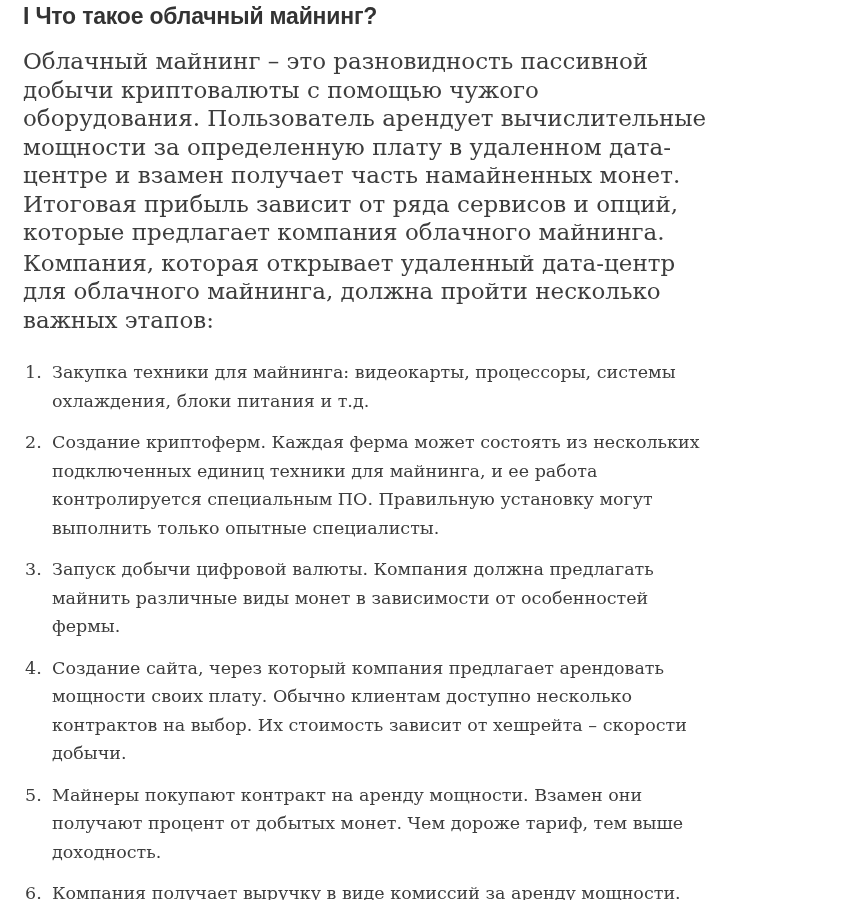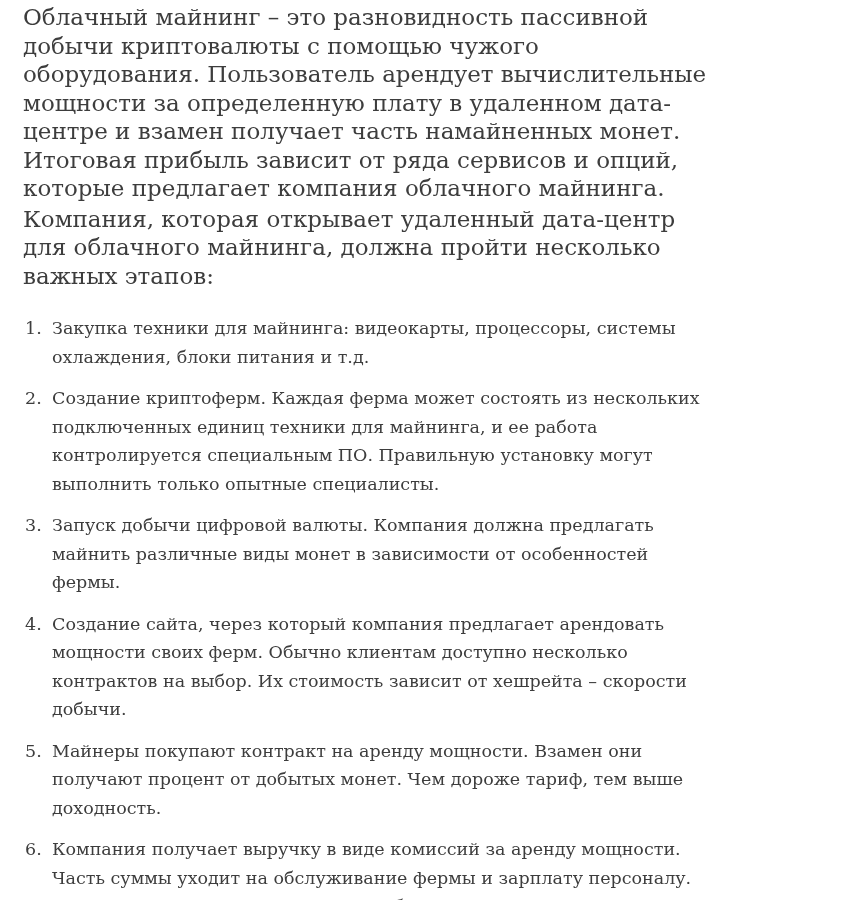--- a/index.html
+++ b/index.html
@@ -64,20 +64,21 @@
   }
   ol.steps-list .txt {
     flex: 1 1 auto;
   }
 </style>
 </head>
 <body>
 
 <div class="article">
 
+  <h3 class="section-heading">I Что такое облачный майнинг?</h3>
 
   <p class="intro-paragraph">Облачный майнинг – это разновидность пассивной добычи криптовалюты с помощью чужого оборудования. Пользователь арендует вычислительные мощности за определенную плату в удаленном дата-центре и взамен получает часть намайненных монет. Итоговая прибыль зависит от ряда сервисов и опций, которые предлагает компания облачного майнинга.</p>
 
 
   <p class="lead-paragraph">Компания, которая открывает удаленный дата-центр для облачного майнинга, должна пройти несколько важных этапов:</p>
 
   <ol class="steps-list">
     <li>
       <span class="num">1.</span>
       <span class="txt">Закупка техники для майнинга: видеокарты, процессоры, системы охлаждения, блоки питания и т.д.</span>
@@ -85,21 +86,21 @@
     <li>
       <span class="num">2.</span>
       <span class="txt">Создание криптоферм. Каждая ферма может состоять из нескольких подключенных единиц техники для майнинга, и ее работа контролируется специальным ПО. Правильную установку могут выполнить только опытные специалисты.</span>
     </li>
     <li>
       <span class="num">3.</span>
       <span class="txt">Запуск добычи цифровой валюты. Компания должна предлагать майнить различные виды монет в зависимости от особенностей фермы.</span>
     </li>
     <li>
       <span class="num">4.</span>
-      <span class="txt">Создание сайта, через который компания предлагает арендовать мощности своих ферм. Обычно клиентам доступно несколько контрактов на выбор. Их стоимость зависит от хешрейта – скорости добычи.</span>
+      <span class="txt">Создание сайта, через который компания предлагает арендовать мощности своих плату. Обычно клиентам доступно несколько контрактов на выбор. Их стоимость зависит от хешрейта – скорости добычи.</span>
     </li>
     <li>
       <span class="num">5.</span>
       <span class="txt">Майнеры покупают контракт на аренду мощности. Взамен они получают процент от добытых монет. Чем дороже тариф, тем выше доходность.</span>
     </li>
     <li>
       <span class="num">6.</span>
       <span class="txt">Компания получает выручку в виде комиссий за аренду мощности. Часть суммы уходит на обслуживание фермы и зарплату персоналу. Оставшиеся деньги – это чистая прибыль.</span>
     </li>
   </ol>

